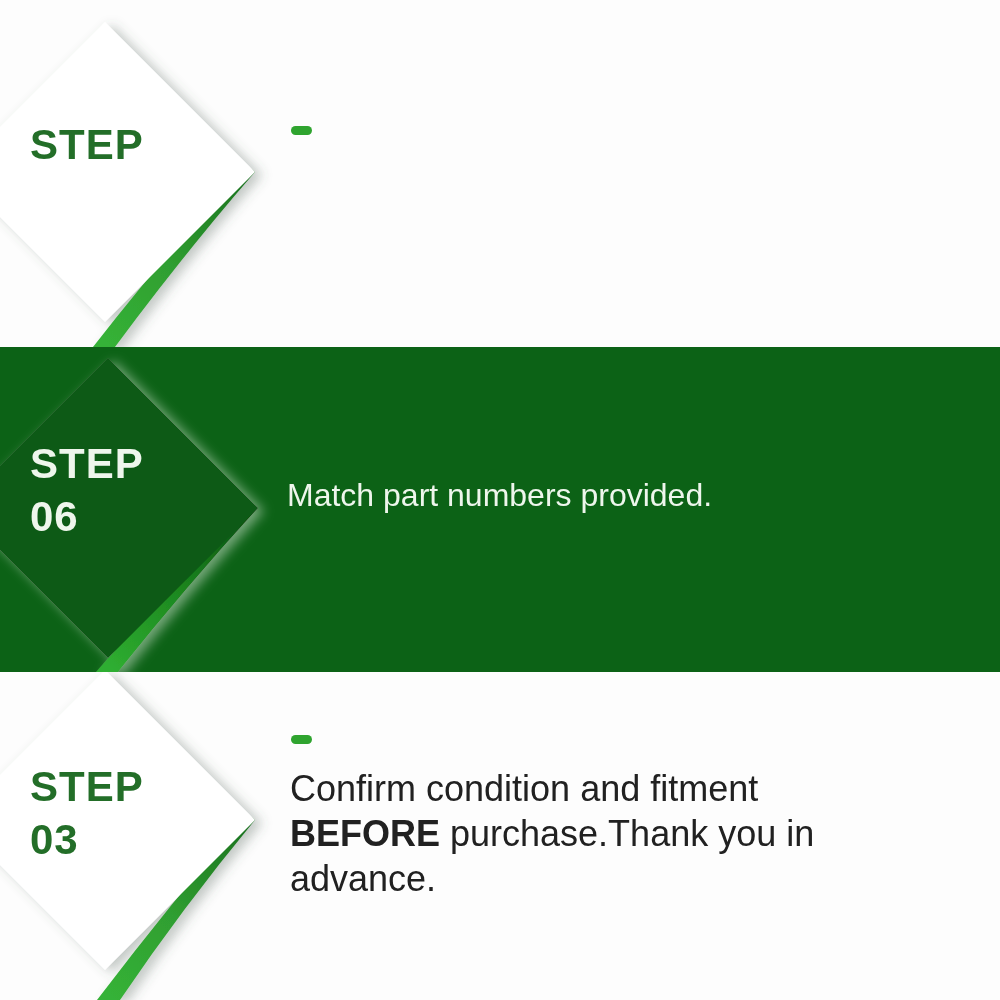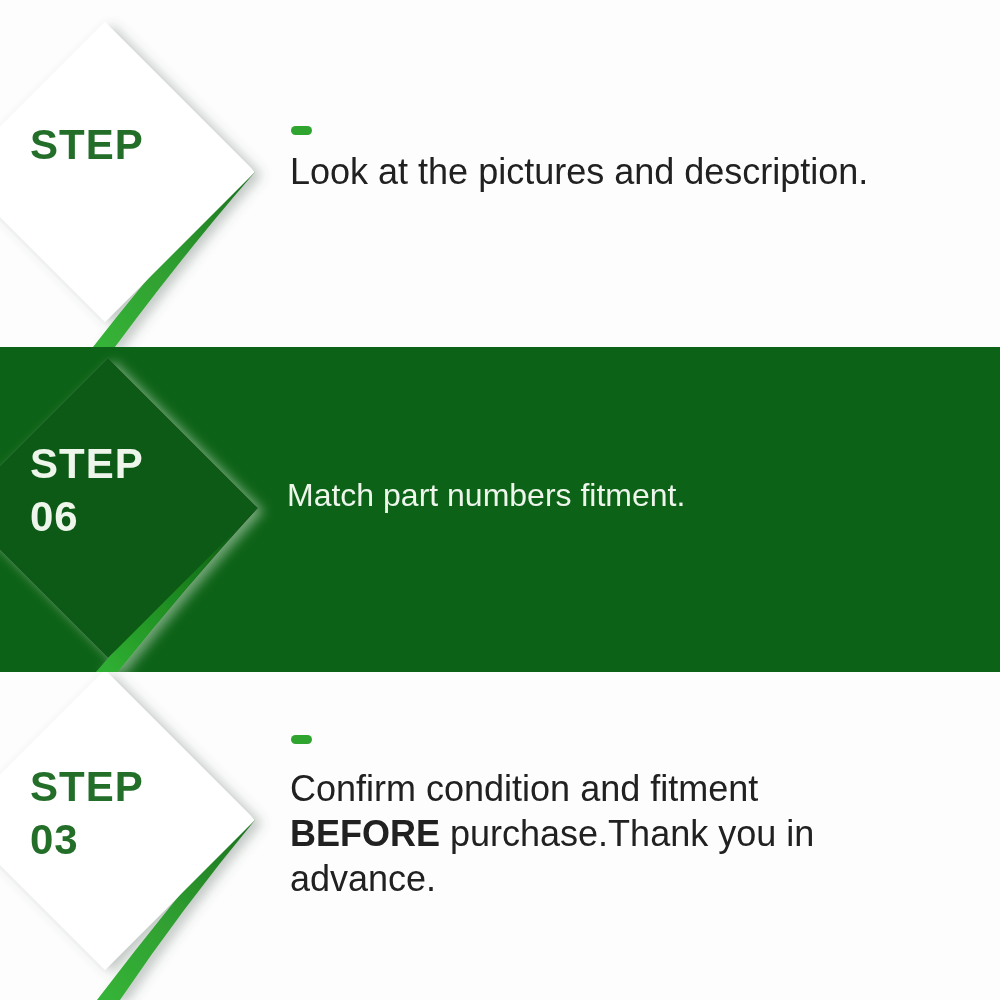--- a/index.html
+++ b/index.html
@@ -68,21 +68,20 @@
       </defs>
       <g filter="url(#sh1)">
         <path d="M255,172 Q183,255 115,347 L93,347 Q170,248 248,166 Z" fill="url(#sw1)"></path>
         <polygon points="105,22 255,172 105,322 -45,172" fill="#ffffff"></polygon>
       </g>
     </svg>
     <div class="step-label">
       <div>STEP</div>
     </div>
     <span class="dash"></span>
-    <div class="desc">Look at the pictures and description.</div>
   </section>
 
   <section class="row row2">
     <svg class="chev" width="340" height="325" viewBox="0 0 340 325">
       <defs>
         <linearGradient id="sw2" gradientUnits="userSpaceOnUse" x1="258" y1="161" x2="115" y2="325">
           <stop offset="0" stop-color="#074c0e"></stop>
           <stop offset="0.55" stop-color="#1d8a20"></stop>
           <stop offset="1" stop-color="#2fae31"></stop>
         </linearGradient>
@@ -92,21 +91,21 @@
       </defs>
       <g filter="url(#sh2)">
         <path d="M258,161 Q186,240 118,325 L96,325 Q172,237 251,155 Z" fill="url(#sw2)"></path>
         <polygon points="108,11 258,161 108,311 -42,161" fill="#0a5a13"></polygon>
       </g>
     </svg>
     <div class="step-label">
       <div>STEP</div>
       <div>06</div>
     </div>
-    <div class="desc">Match part numbers fitment.</div>
+    <div class="desc">Match part numbers provided.</div>
   </section>
 
   <section class="row row3">
     <svg class="chev" width="340" height="328" viewBox="0 0 340 328">
       <defs>
         <linearGradient id="sw3" gradientUnits="userSpaceOnUse" x1="255" y1="148" x2="115" y2="328">
           <stop offset="0" stop-color="#1a701e"></stop>
           <stop offset="0.55" stop-color="#2f9e30"></stop>
           <stop offset="1" stop-color="#35b237"></stop>
         </linearGradient>

